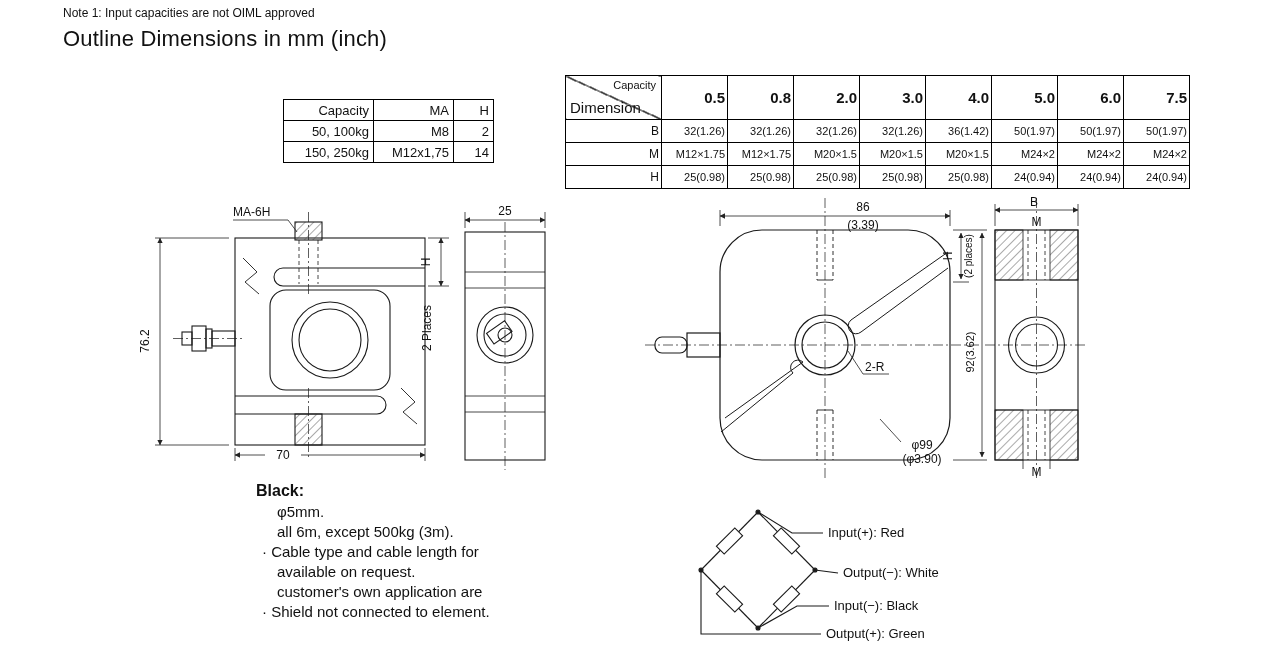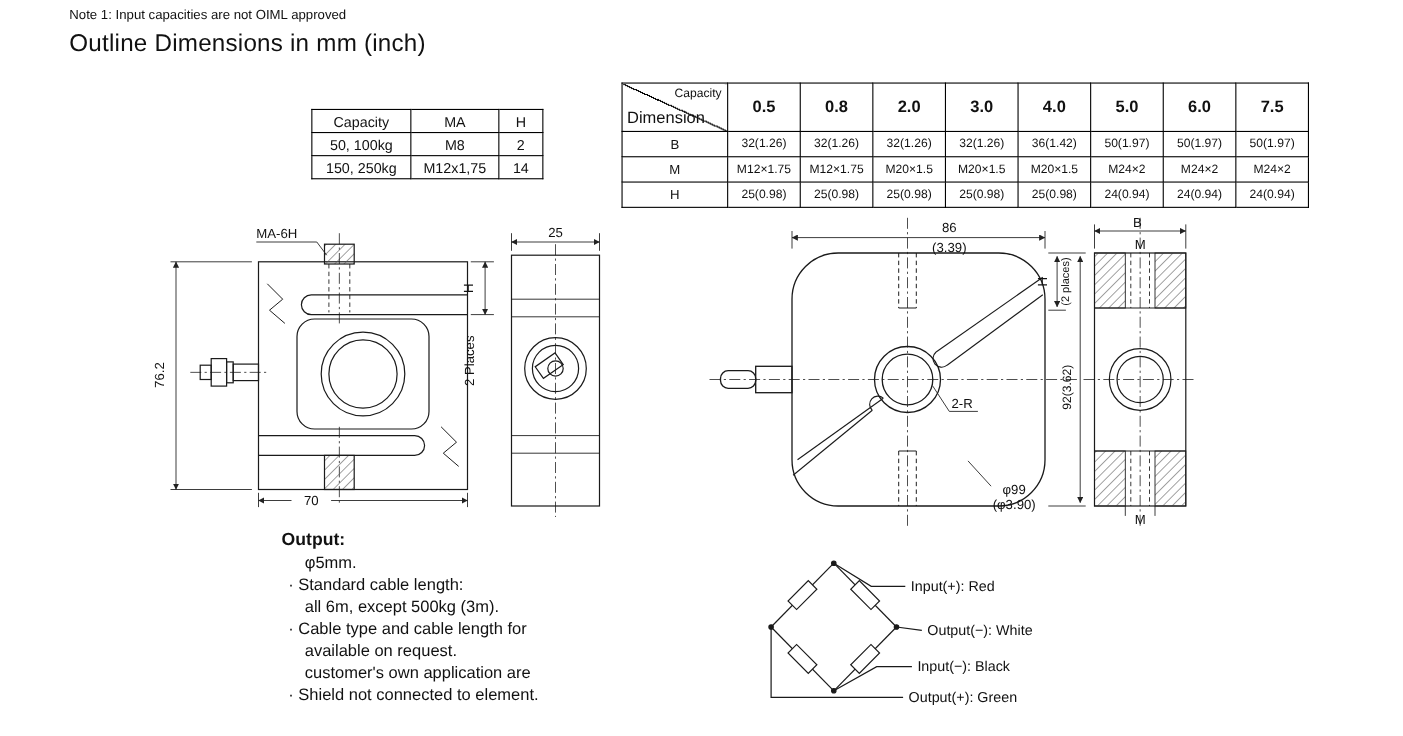--- a/index.html
+++ b/index.html
@@ -2,21 +2,21 @@
 <html><head>
 <meta charset="utf-8">
 <style>
   *{margin:0;padding:0;box-sizing:border-box}
   html,body{width:1275px;height:669px}
   body{background:#fff;font-family:"Liberation Sans",sans-serif;color:#111;position:relative;overflow:hidden}
   .abs{position:absolute}
   .note{left:63px;top:6px;font-size:12px}
   .title{left:63px;top:26px;font-size:22px;font-weight:normal;letter-spacing:.2px}
   table{border-collapse:collapse;position:absolute;table-layout:fixed;background:#fff}
-  td{border:1px solid #000;text-align:center;vertical-align:middle;white-space:nowrap;overflow:hidden}
+  td{border:1px solid #000;text-align:right;vertical-align:middle;white-space:nowrap;overflow:hidden}
   .small-tbl{left:283px;top:99px;font-size:13px}
   .small-tbl td{height:21px;padding:0 4px}
   .large-tbl{left:565px;top:75px}
   .large-tbl td{font-size:11px;height:23px;padding:0 2px}
   .large-tbl td.cap{font-size:15px;font-weight:bold;height:44px}
   .large-tbl td.rl{font-size:12px}
   .corner{position:relative;height:44px;padding:0;
     background:linear-gradient(to top right,transparent calc(50% - .6px),#000 calc(50% - .6px),#000 calc(50% + .6px),transparent calc(50% + .6px));}
   .c-top{position:absolute;top:3px;right:5px;font-size:11px}
   .c-bot{position:absolute;bottom:3px;left:4px;font-size:15px}
@@ -287,23 +287,22 @@
     <line x1="65" y1="268" x2="65" y2="277"></line>
   </g>
   <g font-size="12">
     <text x="49" y="14" text-anchor="middle">B</text>
     <text x="51.5" y="34" text-anchor="middle">M</text>
     <text x="51.5" y="284" text-anchor="middle">M</text>
   </g>
 </svg>
 
 <div class="abs wiring">
-  <div class="wiring-title">Output:</div>
+  <div class="wiring-title">Black:</div>
   <div class="w-line ind1">φ5mm.</div>
-  <div class="w-line ind0">· Standard cable length:</div>
   <div class="w-line ind1">all 6m, except 500kg (3m).</div>
   <div class="w-line ind0">· Cable type and cable length for</div>
   <div class="w-line ind1">available on request.</div>
   <div class="w-line ind1">customer's own application are</div>
   <div class="w-line ind0">· Shield not connected to element.</div>
 </div>
 
 <svg style="left:655px;top:498px" width="340" height="165" viewBox="0 0 340 165">
   <g stroke="#1a1a1a" fill="none" stroke-width="1.1">
     <line x1="103" y1="14" x2="160" y2="72"></line>

